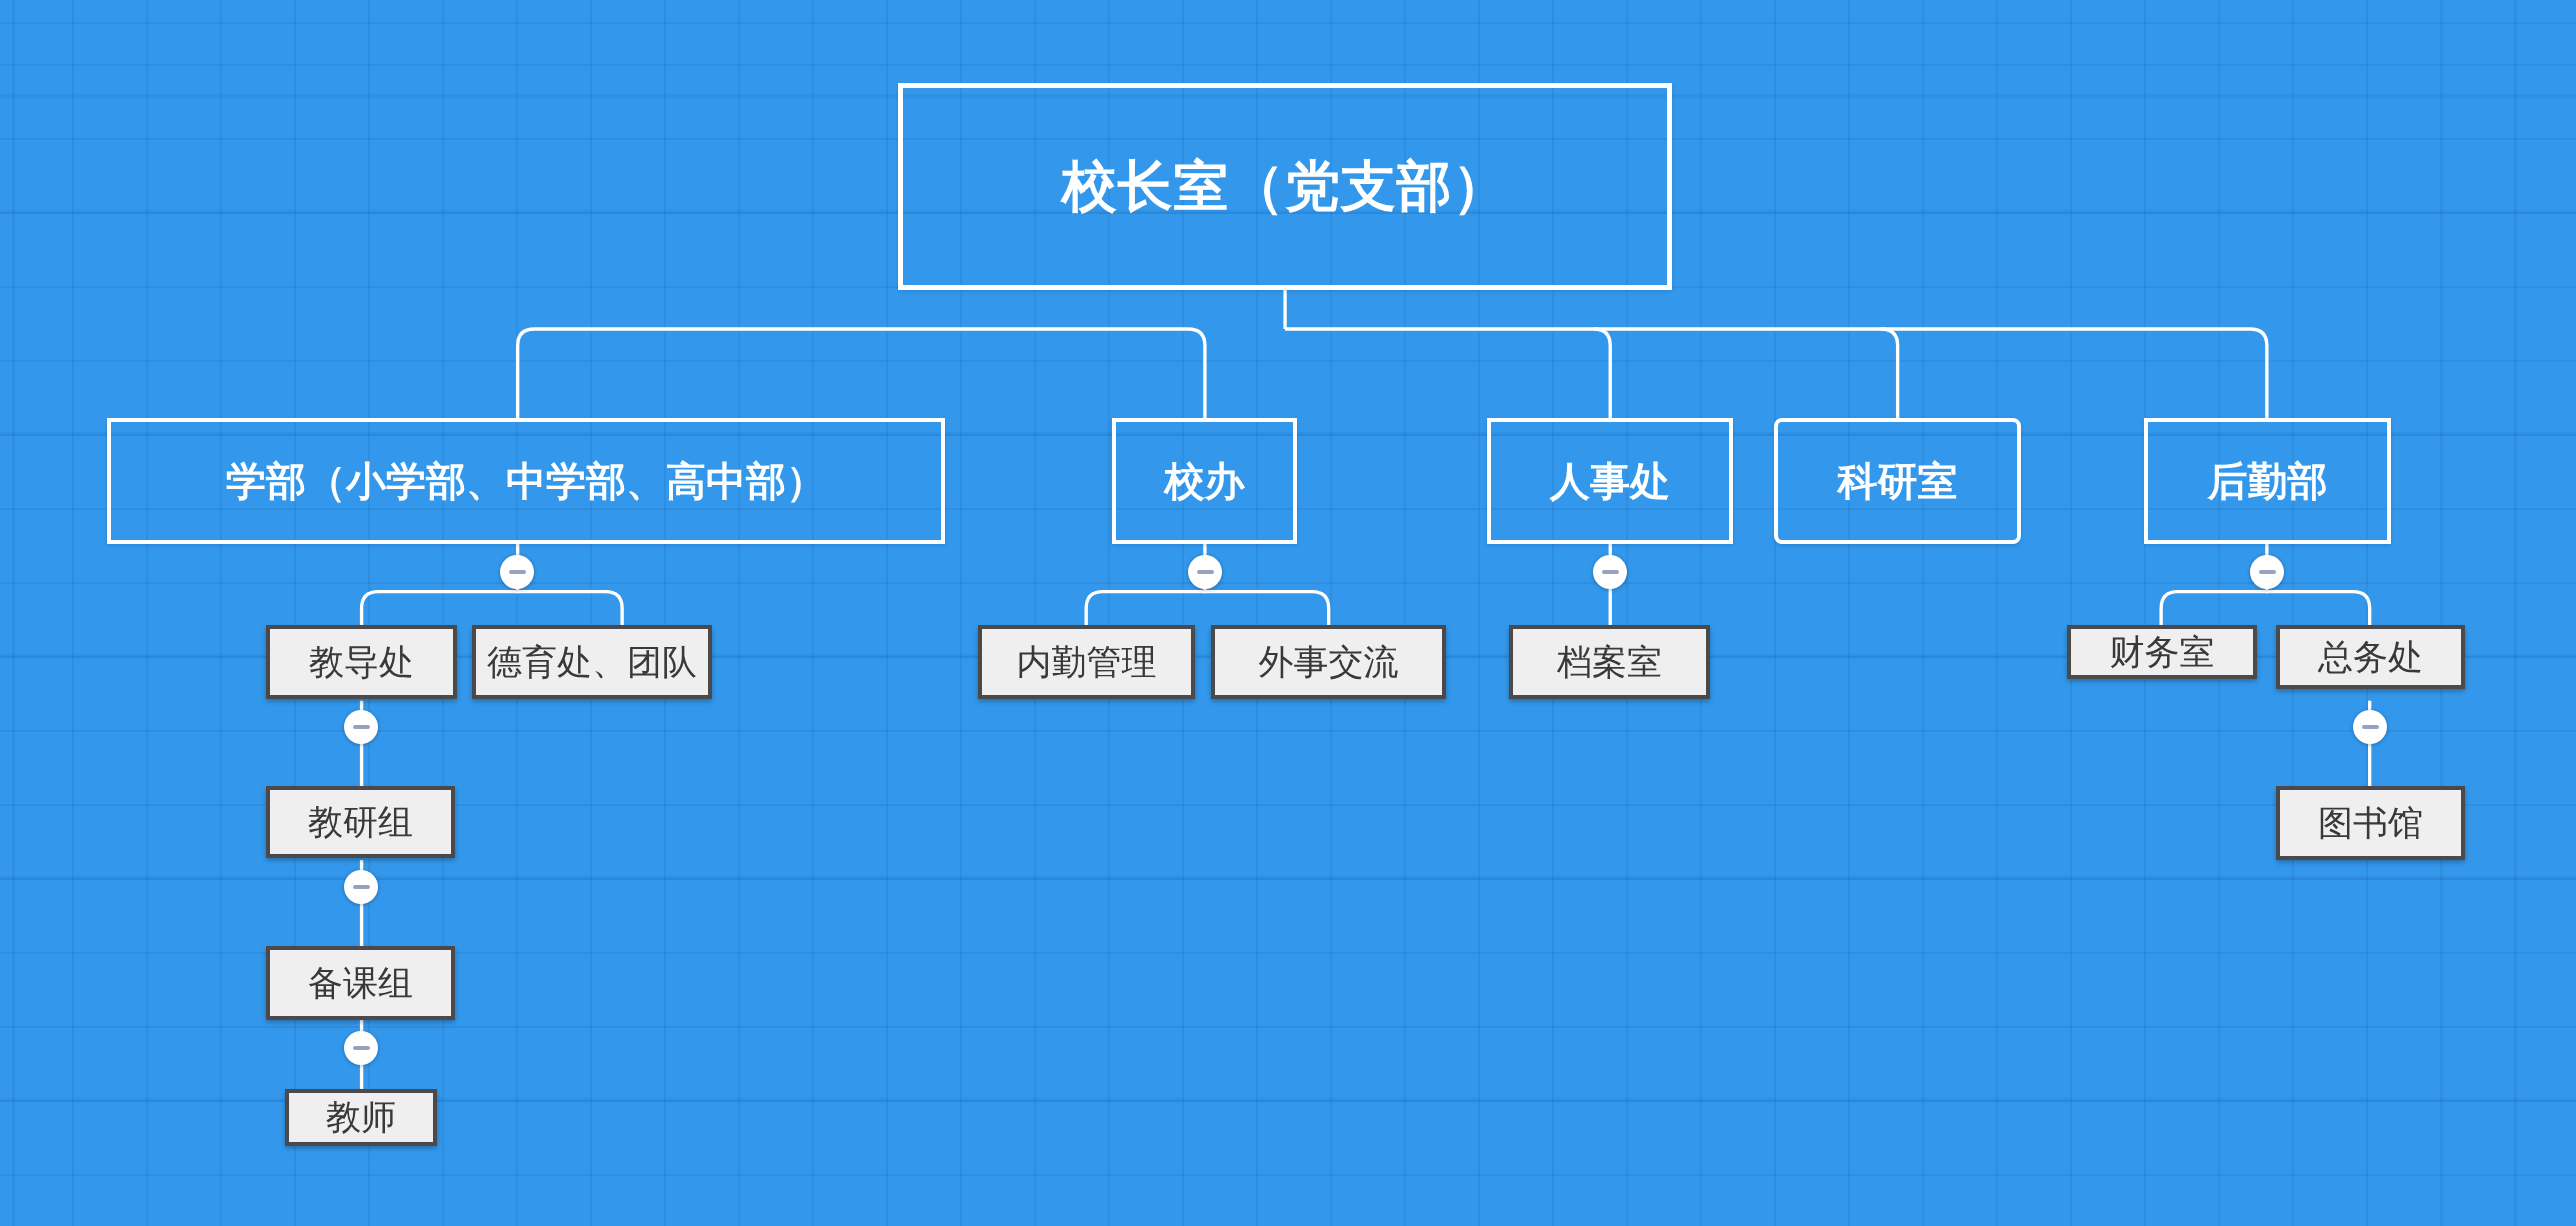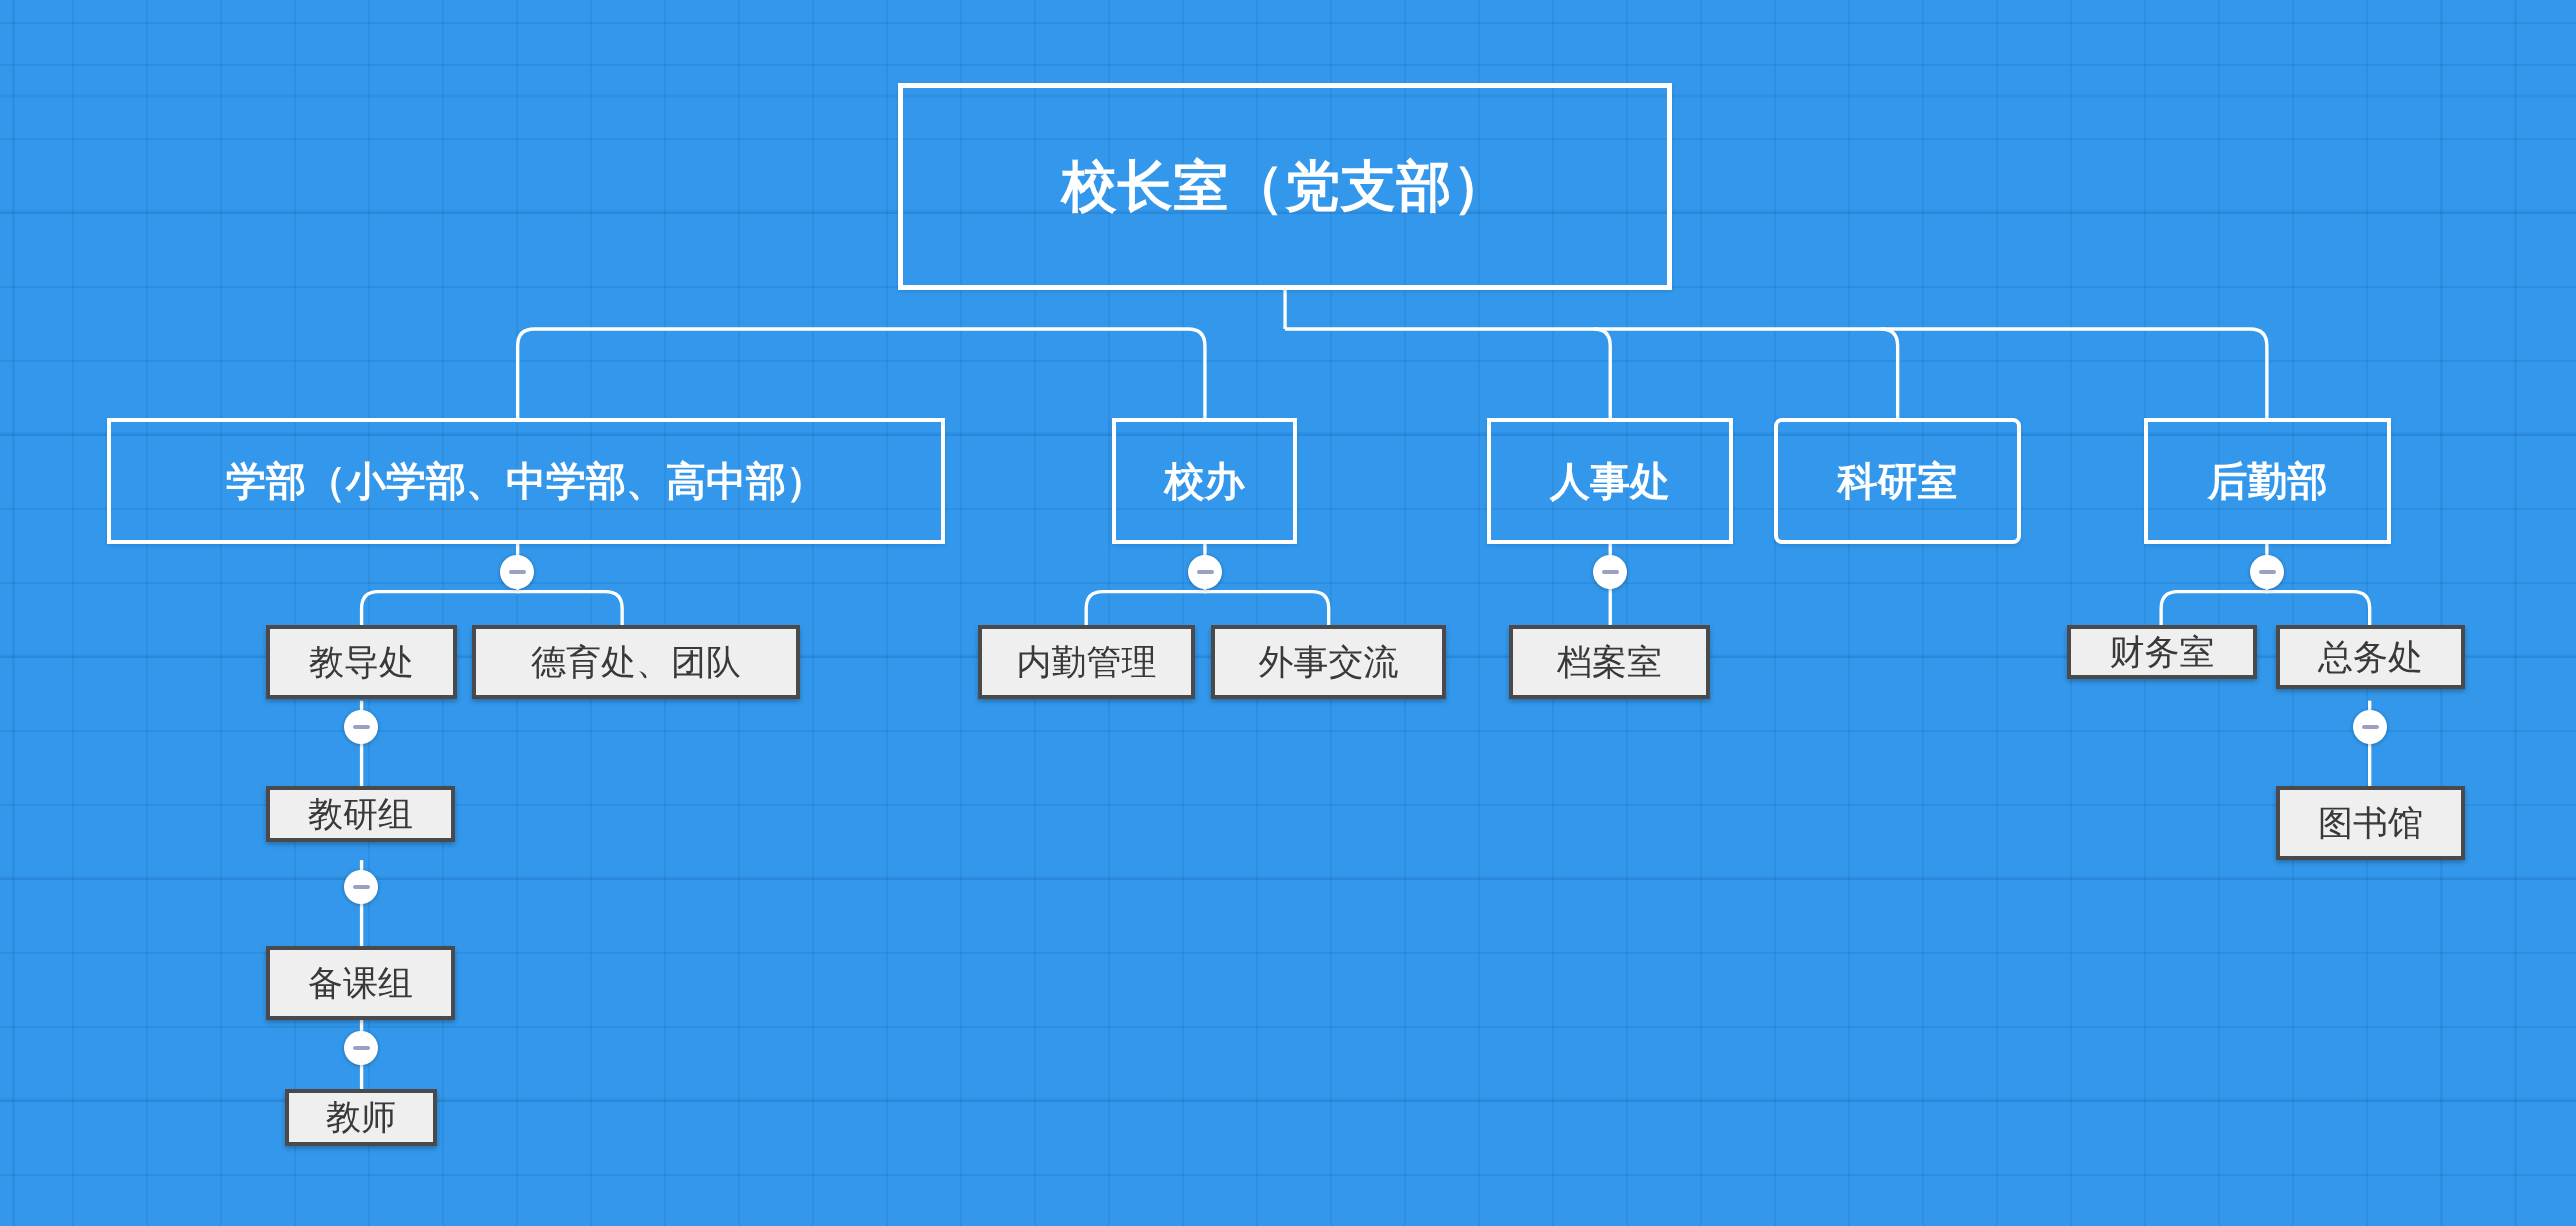--- a/index.html
+++ b/index.html
@@ -94,39 +94,39 @@
       </div>
       <div class="node white branch" style="left: 1774px; top: 418px; width: 247px; height: 126px; border-radius: 8px;">
         <span>科研室</span>
       </div>
       <div class="node white branch" style="left: 2144px; top: 418px; width: 247px; height: 126px;">
         <span>后勤部</span>
       </div>
       <div class="node gray" style="left: 266px; top: 625px; width: 191px; height: 74px;">
         <span>教导处</span>
       </div>
-      <div class="node gray" style="left: 472px; top: 625px; width: 328px; height: 74px;">
+      <div class="node gray" style="left: 472px; top: 625px; width: 240px; height: 74px;">
         <span>德育处、团队</span>
       </div>
       <div class="node gray" style="left: 978px; top: 625px; width: 217px; height: 74px;">
         <span>内勤管理</span>
       </div>
       <div class="node gray" style="left: 1211px; top: 625px; width: 235px; height: 74px;">
         <span>外事交流</span>
       </div>
       <div class="node gray" style="left: 1509px; top: 625px; width: 201px; height: 74px;">
         <span>档案室</span>
       </div>
       <div class="node gray" style="left: 2067px; top: 625px; width: 190px; height: 54px;">
         <span>财务室</span>
       </div>
       <div class="node gray" style="left: 2276px; top: 625px; width: 189px; height: 64px;">
         <span>总务处</span>
       </div>
-      <div class="node gray" style="left: 266px; top: 786px; width: 189px; height: 56px;">
+      <div class="node gray" style="left: 266px; top: 786px; width: 189px; height: 72px;">
         <span>教研组</span>
       </div>
       <div class="node gray" style="left: 2276px; top: 786px; width: 189px; height: 74px;">
         <span>图书馆</span>
       </div>
       <div class="node gray" style="left: 266px; top: 946px; width: 189px; height: 74px;">
         <span>备课组</span>
       </div>
       <div class="node gray" style="left: 285px; top: 1089px; width: 152px; height: 57px;">
         <span>教师</span>

